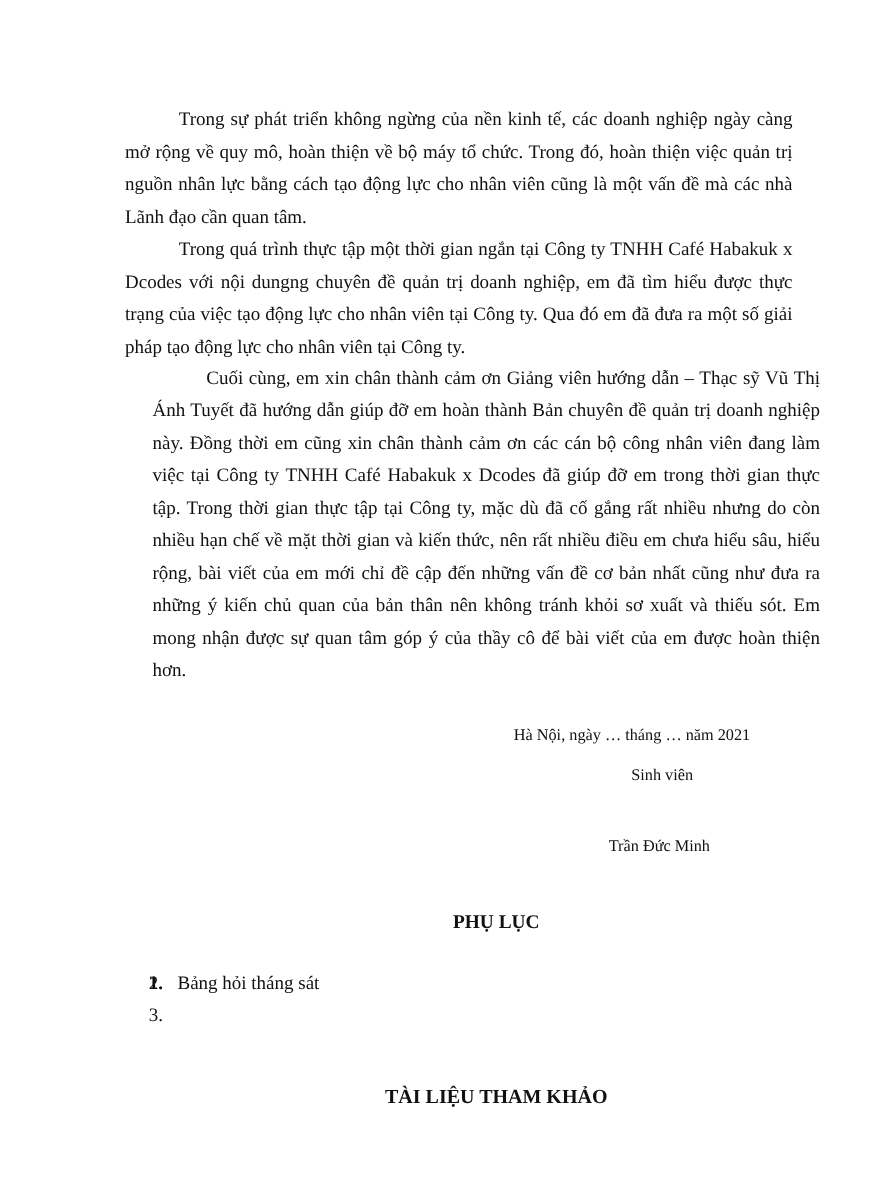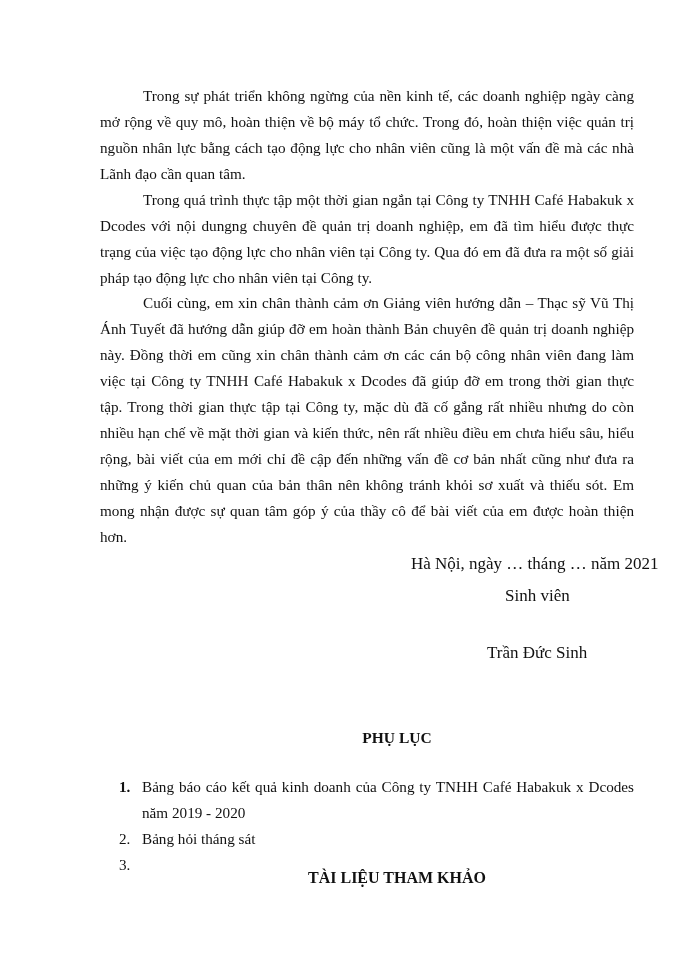--- a/index.html
+++ b/index.html
@@ -10,22 +10,22 @@
     }
     .page { position: absolute; left: 0; top: 16px; width: 579px; height: 960px; background: #fff; }
     .para {
       position: absolute; left: 100px; width: 534px;
       font-size: 15.2px; line-height: 26px;
       text-align: justify; text-indent: 43px;
       margin: 0;
     }
     .p1 { top: 67px; }
     .p2 { top: 171px; }
-    .p3 { top: 274px; }
-    .sig { position: absolute; font-size: 17px; line-height: 20px; white-space: nowrap; }
+    .p3 { top: 274px; margin-left: 22px; }
+    .sig { position: absolute; font-size: 13px; line-height: 20px; white-space: nowrap; margin-top: 24px; }
     .sig-date { left: 411px; top: 538px; }
     .sig-role { left: 505px; top: 570px; text-align: center; }
     .sig-name { left: 487px; top: 627px; }
     .heading {
       position: absolute; left: 0; width: 700px; text-align: center;
       font-weight: bold; font-size: 15.5px; margin: 0;
     }
     .h-appendix { top: 713px; left: 47px; }
     .h-refs { top: 853px; left: 47px; font-size: 16px; }
     .list { position: absolute; left: 100px; top: 758px; width: 534px; margin: 0; padding: 0; list-style: none; }
@@ -37,28 +37,27 @@
 <body>
 
 <div class="page">
 
   <p class="para p1">Trong sự phát triển không ngừng của nền kinh tế, các doanh nghiệp ngày càng mở rộng về quy mô, hoàn thiện về bộ máy tổ chức. Trong đó, hoàn thiện việc quản trị nguồn nhân lực bằng cách tạo động lực cho nhân viên cũng là một vấn đề mà các nhà Lãnh đạo cần quan tâm.</p>
   <p class="para p2">Trong quá trình thực tập một thời gian ngắn tại Công ty TNHH Café Habakuk x Dcodes với nội dungng chuyên đề quản trị doanh nghiệp, em đã tìm hiểu được thực trạng của việc tạo động lực cho nhân viên tại Công ty. Qua đó em đã đưa ra một số giải pháp tạo động lực cho nhân viên tại Công ty.</p>
   <p class="para p3">Cuối cùng, em xin chân thành cảm ơn Giảng viên hướng dẫn – Thạc sỹ Vũ Thị Ánh Tuyết đã hướng dẫn giúp đỡ em hoàn thành Bản chuyên đề quản trị doanh nghiệp này. Đồng thời em cũng xin chân thành cảm ơn các cán bộ công nhân viên đang làm việc tại Công ty TNHH Café Habakuk x Dcodes đã giúp đỡ em trong thời gian thực tập. Trong thời gian thực tập tại Công ty, mặc dù đã cố gắng rất nhiều nhưng do còn nhiều hạn chế về mặt thời gian và kiến thức, nên rất nhiều điều em chưa hiểu sâu, hiểu rộng, bài viết của em mới chỉ đề cập đến những vấn đề cơ bản nhất cũng như đưa ra những ý kiến chủ quan của bản thân nên không tránh khỏi sơ xuất và thiếu sót. Em mong nhận được sự quan tâm góp ý của thầy cô để bài viết của em được hoàn thiện hơn.</p>
 
   <div class="sig sig-date">Hà Nội, ngày … tháng … năm 2021</div>
   <div class="sig sig-role">Sinh viên</div>
-  <div class="sig sig-name">Trần  Đức Sinh</div>
+  <div class="sig sig-name">Trần  Đức Minh</div>
 
   <h2 class="heading h-appendix">PHỤ LỤC</h2>
 
   <ol class="list">
     <li>
       <span class="num bold">1.</span>
-      <span>Bảng báo cáo kết quả kinh doanh của Công ty TNHH Café Habakuk x Dcodes năm 2019 - 2020</span>
     </li>
     <li>
       <span class="num">2.</span>
       <span>Bảng hỏi tháng sát</span>
     </li>
     <li>
       <span class="num">3.</span>
       <span>&nbsp;</span>
     </li>
   </ol>

